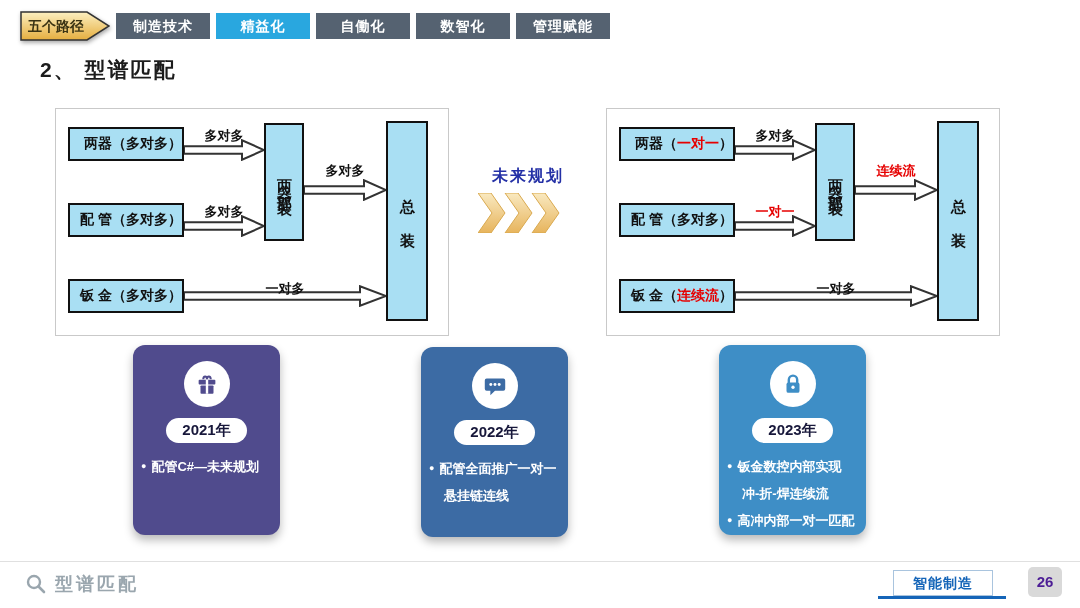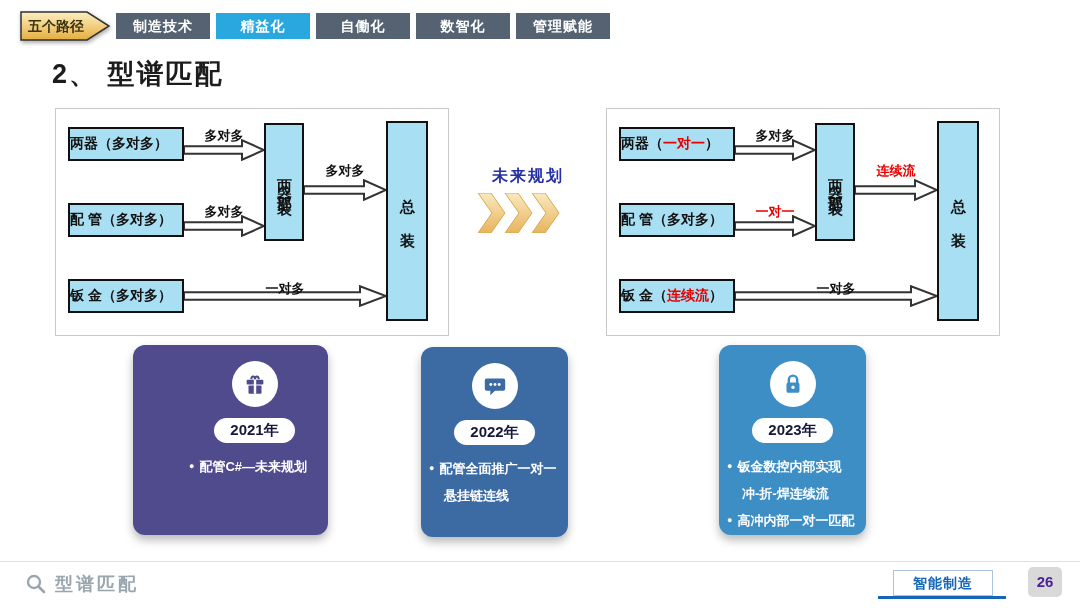--- a/index.html
+++ b/index.html
@@ -9,46 +9,46 @@
     font-family:"Liberation Sans","DejaVu Sans",sans-serif;
     color:#1a1a1a;
   }
   
   .topbar{position:absolute;top:11px;left:20px;display:flex;align-items:center;gap:6px;justify-content:center;}
   .lead-banner{filter:drop-shadow(1px 2px 2px rgba(0,0,0,.35));}
   .tab{width:94px;height:26px;line-height:26px;text-align:center;color:#fff;
        font-size:14px;font-weight:bold;background:#556271;cursor:pointer;letter-spacing:1px;}
   .tab.active{background:#29A7DF;}
   
-  .title{position:absolute;left:52px;top:56px;font-size:27px;font-weight:600;letter-spacing:2px;color:#1c1c1c;}
+  .title{position:absolute;left:40px;top:56px;font-size:21px;font-weight:600;letter-spacing:2px;color:#1c1c1c;}
   
   .panel{position:absolute;top:108px;width:392px;height:226px;background:#fff;border:1px solid #c9c9c9;}
   #p-cur{left:55px;} #p-fut{left:606px;}
   .srcbox{position:absolute;left:12px;width:116px;height:34px;background:#A9DFF3;border:2px solid #111;
-          box-sizing:border-box;display:flex;align-items:center;justify-content:flex-start;
+          box-sizing:border-box;display:flex;align-items:center;justify-content:flex-end;
           font-size:14px;font-weight:bold;color:#111;white-space:nowrap;z-index:3;}
   .r1{top:18px}.r2{top:94px}.r3{top:170px}
   .vbox{position:absolute;background:#A9DFF3;border:2px solid #111;box-sizing:border-box;
         display:flex;align-items:center;justify-content:center;font-weight:bold;color:#111;z-index:3;}
   .sub{left:208px;top:14px;width:40px;height:118px;font-size:15px;}
   .fin{left:330px;top:12px;width:42px;height:200px;font-size:15px;}
   .vtext{writing-mode:vertical-rl;text-orientation:upright;}
   .sub .vtext{letter-spacing:7px;}
   .fin .vtext{letter-spacing:34px;}
   .barrow{position:absolute;z-index:1;}
   .alabel{position:absolute;text-align:center;font-size:13px;font-weight:bold;color:#111;z-index:2;height:16px;line-height:16px;}
   .red{color:#E60000;}
   
   .future{position:absolute;left:458px;top:166px;width:140px;text-align:center;
           font-size:16px;font-weight:bold;color:#2430A6;letter-spacing:2px;}
   .chevrons{position:absolute;left:478px;top:193px;}
   
   .card{position:absolute;width:147px;height:190px;border-radius:12px;
         box-shadow:0 5px 10px rgba(0,0,0,.28);display:flex;flex-direction:column;align-items:center;}
-  .c1{left:133px;top:345px;background:#504B8D;padding-left:48px;}
+  .c1{left:133px;top:345px;background:#504B8D;}
   .c2{left:421px;top:347px;background:#3C6BA4;}
   .c3{left:719px;top:345px;background:#3E8EC6;}
   .cicon{width:46px;height:46px;border-radius:50%;background:#fff;margin-top:16px;
          display:flex;align-items:center;justify-content:center;flex:none;}
   .cyear{background:#fff;border-radius:13px;margin-top:11px;padding:3px 16px;
          font-size:15px;font-weight:bold;color:#17173a;}
   .cbullets{margin-top:10px;width:100%;padding:0 8px;box-sizing:border-box;}
   .bullet{color:#fff;font-weight:bold;font-size:13px;line-height:27px;padding-left:15px;text-indent:-15px;}
   .bullet .dot{font-size:9px;margin-right:5px;vertical-align:2px;}
   

